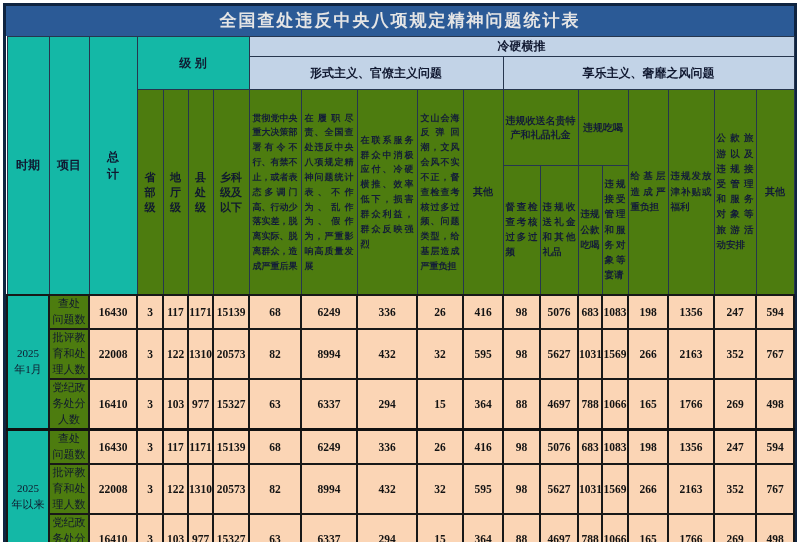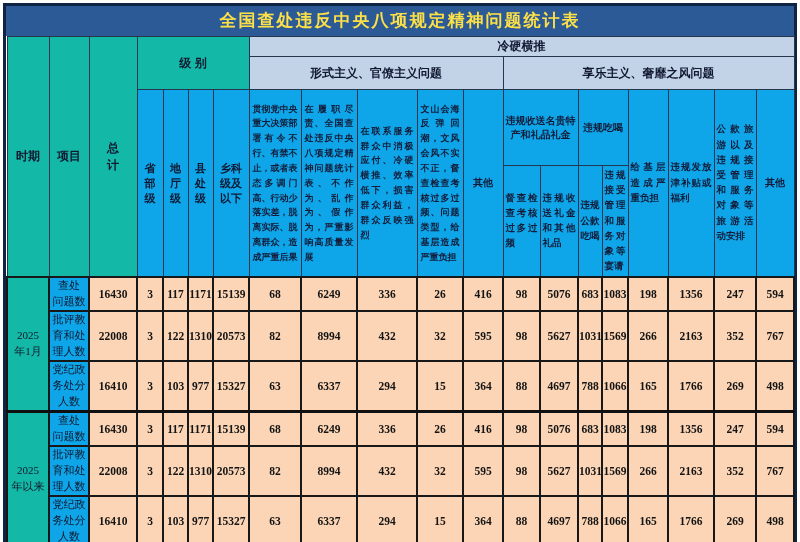--- a/index.html
+++ b/index.html
@@ -1,36 +1,36 @@
 <!DOCTYPE html>
 <html><head>
 <meta charset="utf-8">
 <style>
   html,body{margin:0;padding:0;background:#fff;}
   body{width:800px;height:542px;font-family:"Liberation Sans",sans-serif;}
   .frame{width:788px;margin:3px auto 0 auto;border:3px solid #0f2440;background:#fff;}
-  .title-bar{height:30px;line-height:30px;background:#2b5a96;color:#fde047;text-align:center;
+  .title-bar{height:30px;line-height:30px;background:#2b5a96;color:#e5e5e5;text-align:center;
              font-size:17px;font-weight:bold;letter-spacing:2px;}
   table{border-collapse:collapse;table-layout:fixed;width:100%;}
   th,td{padding:0;overflow:hidden;}
   thead th{border:1px solid #26364e;color:#101830;}
   tbody th,tbody td{border:2px solid #181818;}
   tr.sep > th, tr.sep > td{border-top:3px solid #101010;}
   thead tr:last-child th{border-bottom:2px solid #181818;}
   .m{background:#14b8a6;}   
   .l{background:#c2d3e7;}   
-  .d{background:#0ea5e9;margin-top:39px;}   
+  .d{background:#4d7c0f;margin-top:39px;}   
   .hb{font-size:12px;font-weight:bold;}
   .lv{font-size:11px;font-weight:bold;}
   .pl{white-space:pre-line;}
   .desc{font-family:"Liberation Serif",serif;font-size:9px;line-height:1.65;
         text-align:justify;vertical-align:middle;padding:2px 3px;color:#131c38;}
   .grp{font-family:"Liberation Serif",serif;font-size:10px;font-weight:bold;color:#131c38;}
   .sub{font-family:"Liberation Serif",serif;font-size:9.5px;font-weight:600;line-height:1.6;
-       text-align:justify;padding:2px 2px;color:#131c38;}
+       text-align:justify;padding:11px 2px;color:#131c38;}
   td.v{background:#fbd5b5;font-family:"Liberation Serif",serif;font-size:11.5px;
        font-weight:bold;text-align:center;color:#141414;}
   tbody th.rowlab{font-family:"Liberation Serif",serif;font-size:11px;font-weight:normal;
        text-align:center;line-height:1.45;color:#10182e;}
   .note-bar{display:flex;border-top:2px solid #101010;background:#b4c7e0;}
   .note-label{width:42px;min-height:30px;background:#8fafd3;border-right:2px solid #181818;
        display:flex;align-items:center;justify-content:center;font-size:11px;font-weight:bold;}
   .note-text{flex:1;font-family:"Liberation Serif",serif;font-size:10.5px;font-weight:600;
        line-height:1.45;padding:2px 6px 2px 6px;text-indent:2em;color:#131c38;}
 </style>

